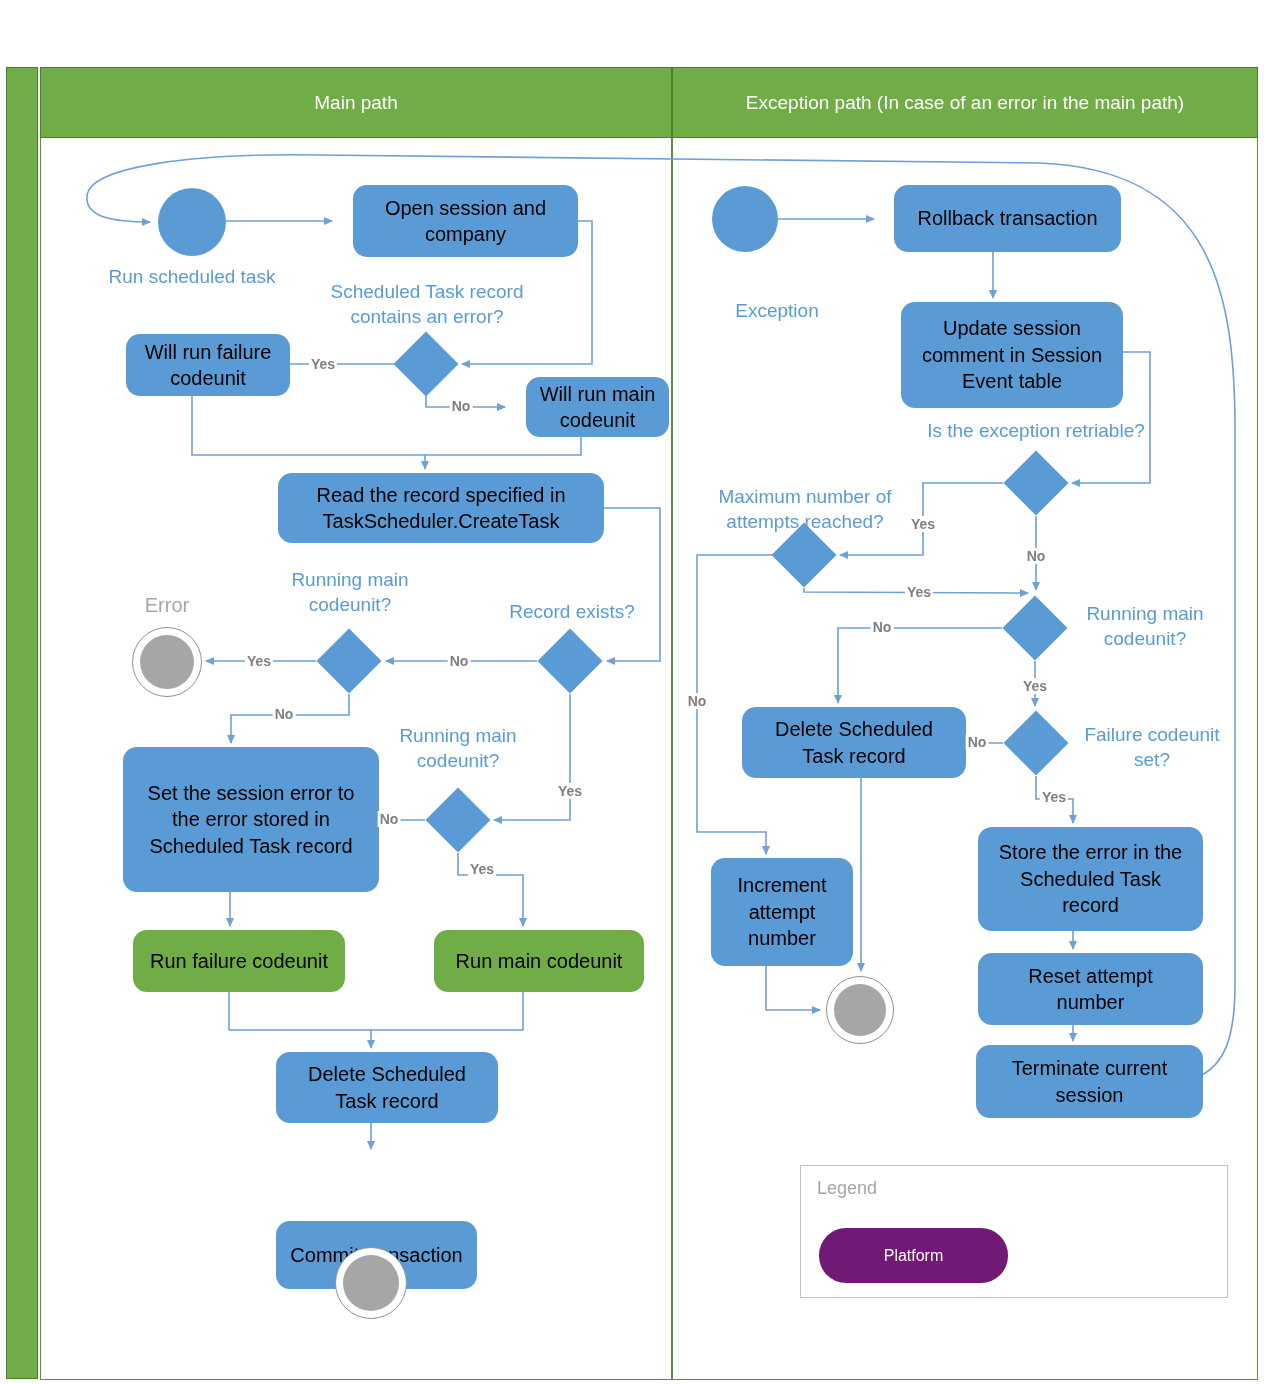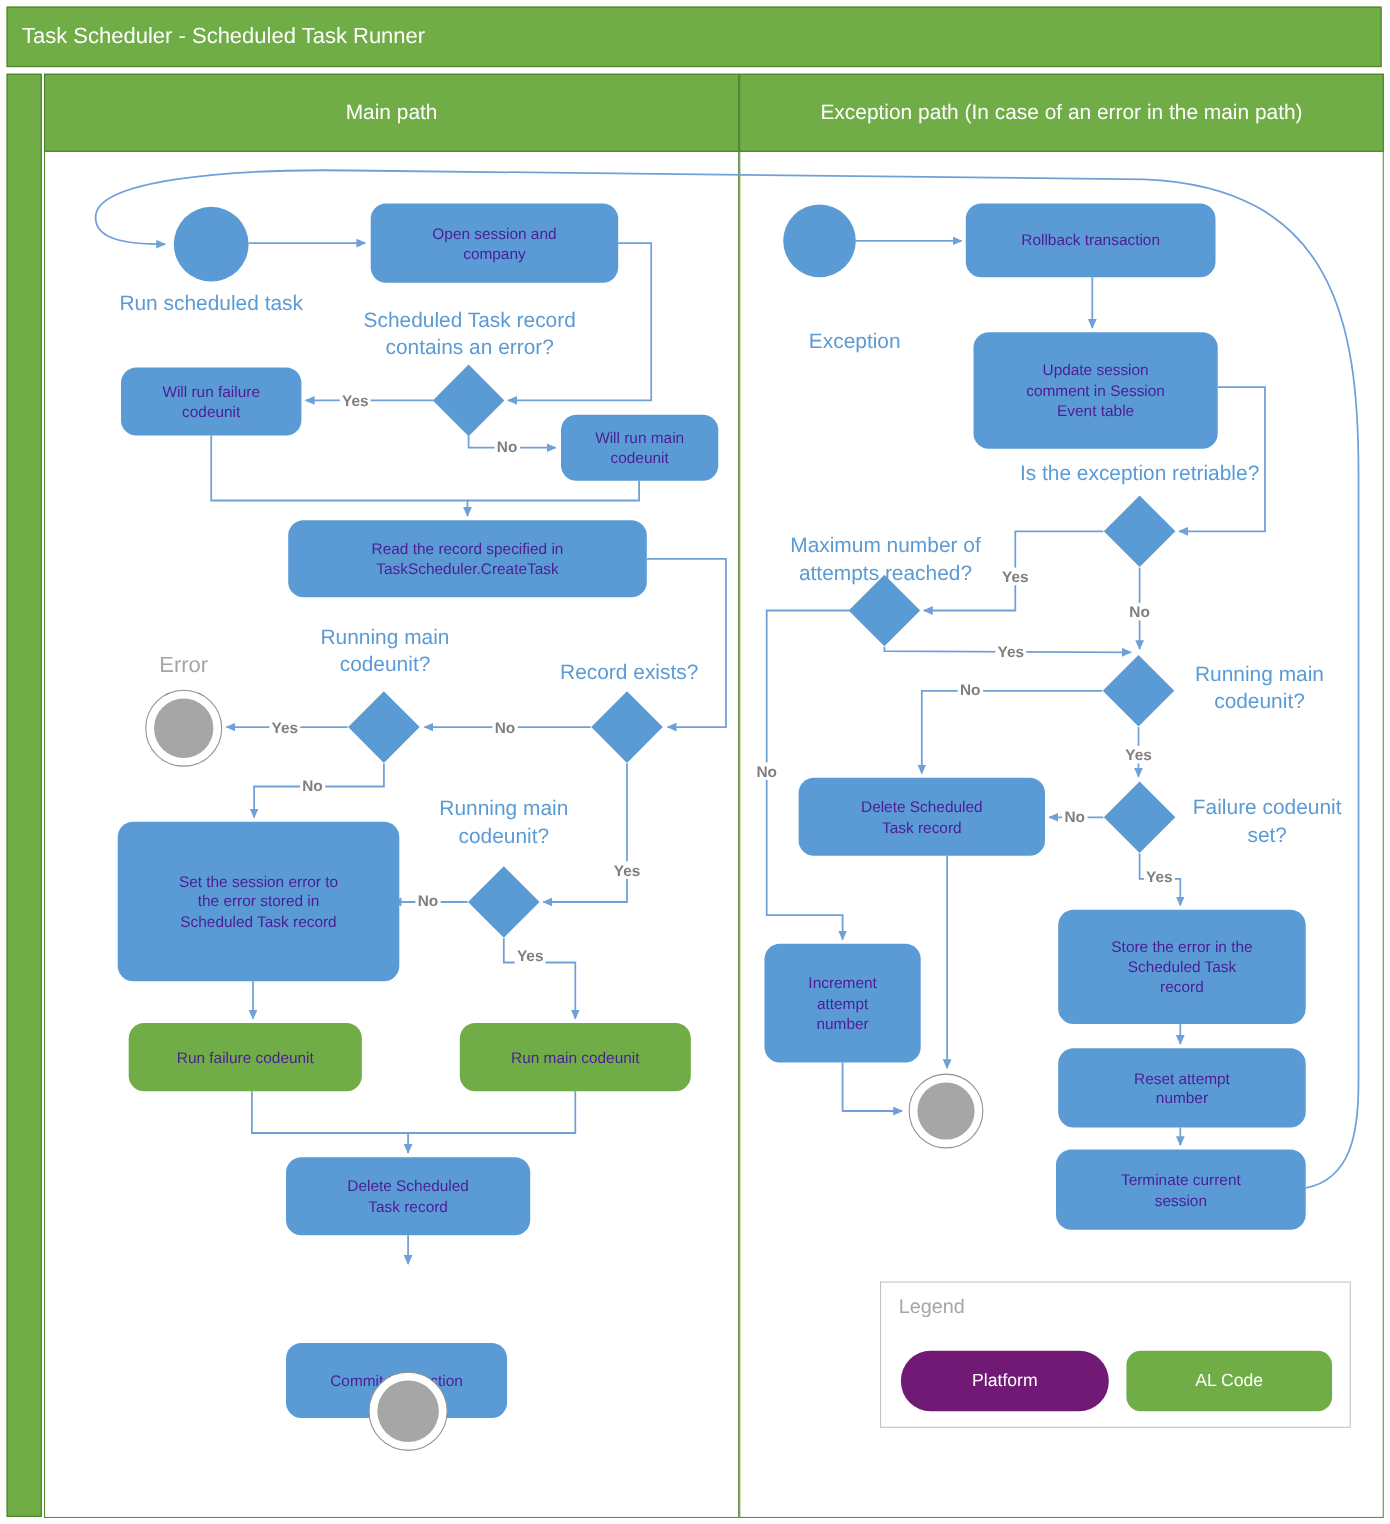--- a/index.html
+++ b/index.html
@@ -22,23 +22,23 @@
     font-size:19px; display:flex; align-items:center; justify-content:center;
     z-index:1;
   }
   .lane-body {
     position:absolute; top:137px; height:1243px; background:#ffffff;
     border:1px solid #5e8f3a; box-sizing:border-box; z-index:0;
   }
   .connectors { position:absolute; left:0; top:0; z-index:2; }
   .node, .diamond, .circle-start, .circle-end, .flow-label, .edge-label { position:absolute; box-sizing:border-box; }
   .node {
-    background:#5B9BD5; border-radius:14px; color:#4c1d95; z-index:3;
+    background:#5B9BD5; border-radius:14px; color:#000000; z-index:3;
     display:flex; align-items:center; justify-content:center; text-align:center;
-    font-size:14px; line-height:1.32; white-space:pre-line; padding:4px 8px;
+    font-size:20px; line-height:1.32; white-space:pre-line; padding:4px 8px;margin-left:16px;
   }
   .node.green { background:#70AD47; }
   .diamond { width:46px; height:46px; background:#5B9BD5; transform:rotate(45deg); z-index:3; }
   .circle-start { background:#5B9BD5; border-radius:50%; z-index:3; }
   .circle-end {
     background:#ffffff; border:1.5px solid #919191; border-radius:50%; z-index:3;
     display:flex; align-items:center; justify-content:center;
   }
   .circle-end .inner { border-radius:50%; background:#A6A6A6; }
   .flow-label {
@@ -60,23 +60,20 @@
     font-size:16px; display:flex; align-items:center; justify-content:center;
   }
   .legend-chip.blue { background:#701a75; left:18px; width:189px;border-radius:27px; }
   .legend-chip.green { background:#70AD47; left:223px; width:187px; }
 </style>
 </head>
 <body>
 
 <div class="canvas">
 
-  <div class="title-bar">
-    <span>Task Scheduler - Scheduled Task Runner</span>
-  </div>
   <div class="lane-strip"></div>
   <div class="lane-header" style="left:672px; width:586px;">
     <span>Exception path (In case of an error in the main path)</span>
   </div>
   <div class="lane-header" style="left:40px; width:632px;">
     <span>Main path</span>
   </div>
   <div class="lane-body" style="left:40px; width:632px;"></div>
   <div class="lane-body" style="left:672px; width:586px;"></div>
 
@@ -209,18 +206,15 @@
   <span class="edge-label" style="left:882px; top:627px;">No</span>
   <span class="edge-label" style="left:1035px; top:686px;">Yes</span>
   <span class="edge-label" style="left:977px; top:742px;">No</span>
   <span class="edge-label" style="left:1054px; top:797px;">Yes</span>
 
   <div class="legend-box">
     <div class="legend-title">Legend</div>
     <div class="legend-chip blue">
       <span>Platform</span>
     </div>
-    <div class="legend-chip green">
-      <span>AL Code</span>
-    </div>
   </div>
 
 </div>
 
 </body></html>

